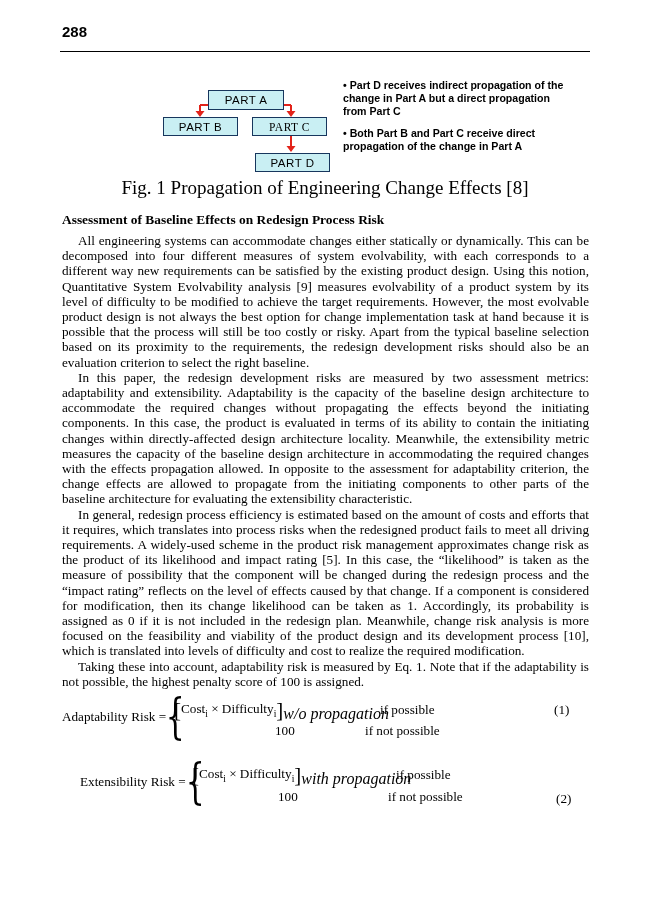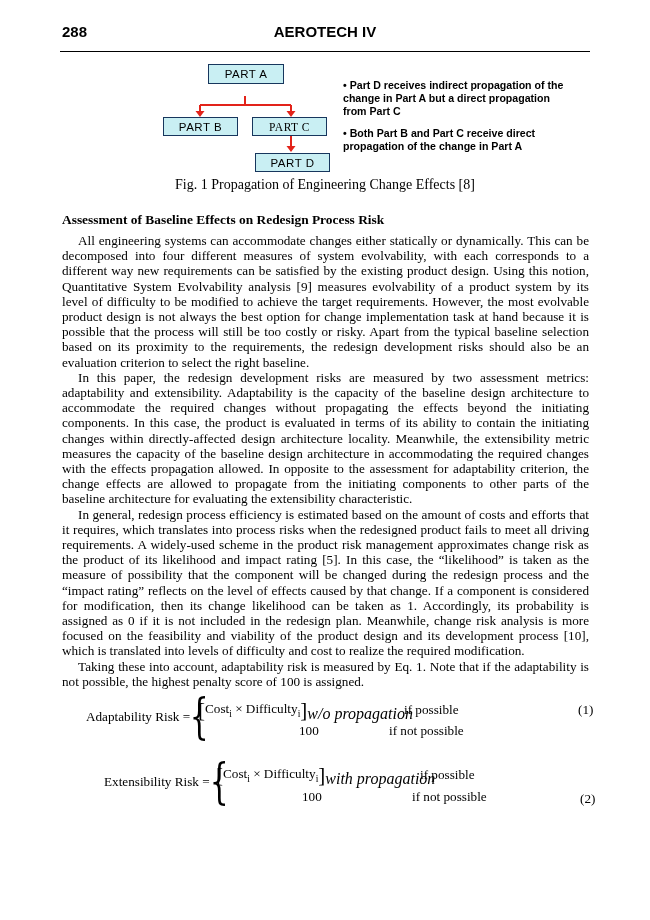--- a/index.html
+++ b/index.html
@@ -15,65 +15,64 @@
 
   
   .fig-node{position:absolute;background:#c9eff3;border:1.2px solid #17365d;
             display:flex;align-items:center;justify-content:center;
             font-family:"Liberation Sans",sans-serif;font-size:11.5px;letter-spacing:.5px;}
   .fig-arrows{position:absolute;left:150px;top:70px;}
   .fig-bullets{position:absolute;left:343px;top:79px;width:222px;
                font-family:"Liberation Sans",sans-serif;font-size:10.6px;font-weight:bold;
                line-height:13px;color:#000;}
   .fig-bullet{margin:0 0 9px 0;}
-  .fig-caption{position:absolute;left:0;right:0;top:177px;text-align:center;font-size:14px;}
+  .fig-caption{position:absolute;left:0;right:0;top:177px;text-align:center;font-size:19px;}
 
   
   .body-text{position:absolute;left:62px;top:233px;width:527px;font-size:13.2px;
              line-height:15.2px;text-align:justify;}
   .body-text p{margin:0;text-indent:16px;}
   .body-text p.noindent{text-indent:0;}
   .section-heading{position:absolute;left:62px;top:212px;font-size:13.4px;font-weight:bold;}
 
   
-  .equation{position:relative;height:52px;margin-top:5px;text-align:left;text-indent:0;margin-left:24px;}
+  .equation{position:relative;height:52px;margin-top:5px;text-align:left;text-indent:0;}
   .equation span{position:absolute;white-space:nowrap;}
   .eq-brace{font-size:48px;font-weight:100;font-family:"DejaVu Serif",serif;
             transform:scaleX(.62);line-height:1;}
   .bigbr{font-size:21px;line-height:1;vertical-align:-4px;position:relative;}
   .sub{font-size:9.5px;position:relative;top:4px;}
   .cond-sub{font-size:16px;position:relative;top:6px;font-style:italic;}
   .inline-sub{font-size:9.5px;vertical-align:-2px;}
 </style>
 </head>
 <body>
 
 <div class="page">
 
   <div class="page-number">288</div>
-  <div class="header-title">AEROTECH IV</div>
   <div class="header-rule"></div>
 
   <div>
     <svg class="fig-arrows" width="220" height="110" viewBox="0 0 220 110">
       <g stroke="#e2231a" stroke-width="2" fill="none">
         <path d="M95,26 V35"></path>
         <path d="M50,35 H141"></path>
         <path d="M50,35 V42"></path>
         <path d="M141,35 V42"></path>
         <path d="M141,64 V77"></path>
       </g>
       <g fill="#e2231a" stroke="none">
         <polygon points="45.5,41 54.5,41 50,47"></polygon>
         <polygon points="136.5,41 145.5,41 141,47"></polygon>
         <polygon points="136.5,76 145.5,76 141,82"></polygon>
       </g>
     </svg>
 
-    <div class="fig-node" style="left:208px;top:64px;width:74px;height:18px;">PART A</div>
+    <div class="fig-node" style="left:208px;top:90px;width:74px;height:18px;">PART A</div>
     <div class="fig-node" style="left:163px;top:117px;width:73px;height:17px;">PART B</div>
     <div class="fig-node" style="left:252px;top:117px;width:73px;height:17px;font-family:Liberation Serif, serif;">PART C</div>
     <div class="fig-node" style="left:255px;top:153px;width:73px;height:17px;">PART D</div>
 
     <div class="fig-bullets">
       <p class="fig-bullet"><span>•</span> <span>Part D receives indirect propagation of the change in Part A but a direct propagation from Part C</span></p>
       <p class="fig-bullet"><span>•</span> <span>Both Part B and Part C receive direct propagation of the change in Part A</span></p>
     </div>
 
     <div class="fig-caption">Fig. 1 Propagation of Engineering Change Effects [8]</div>

